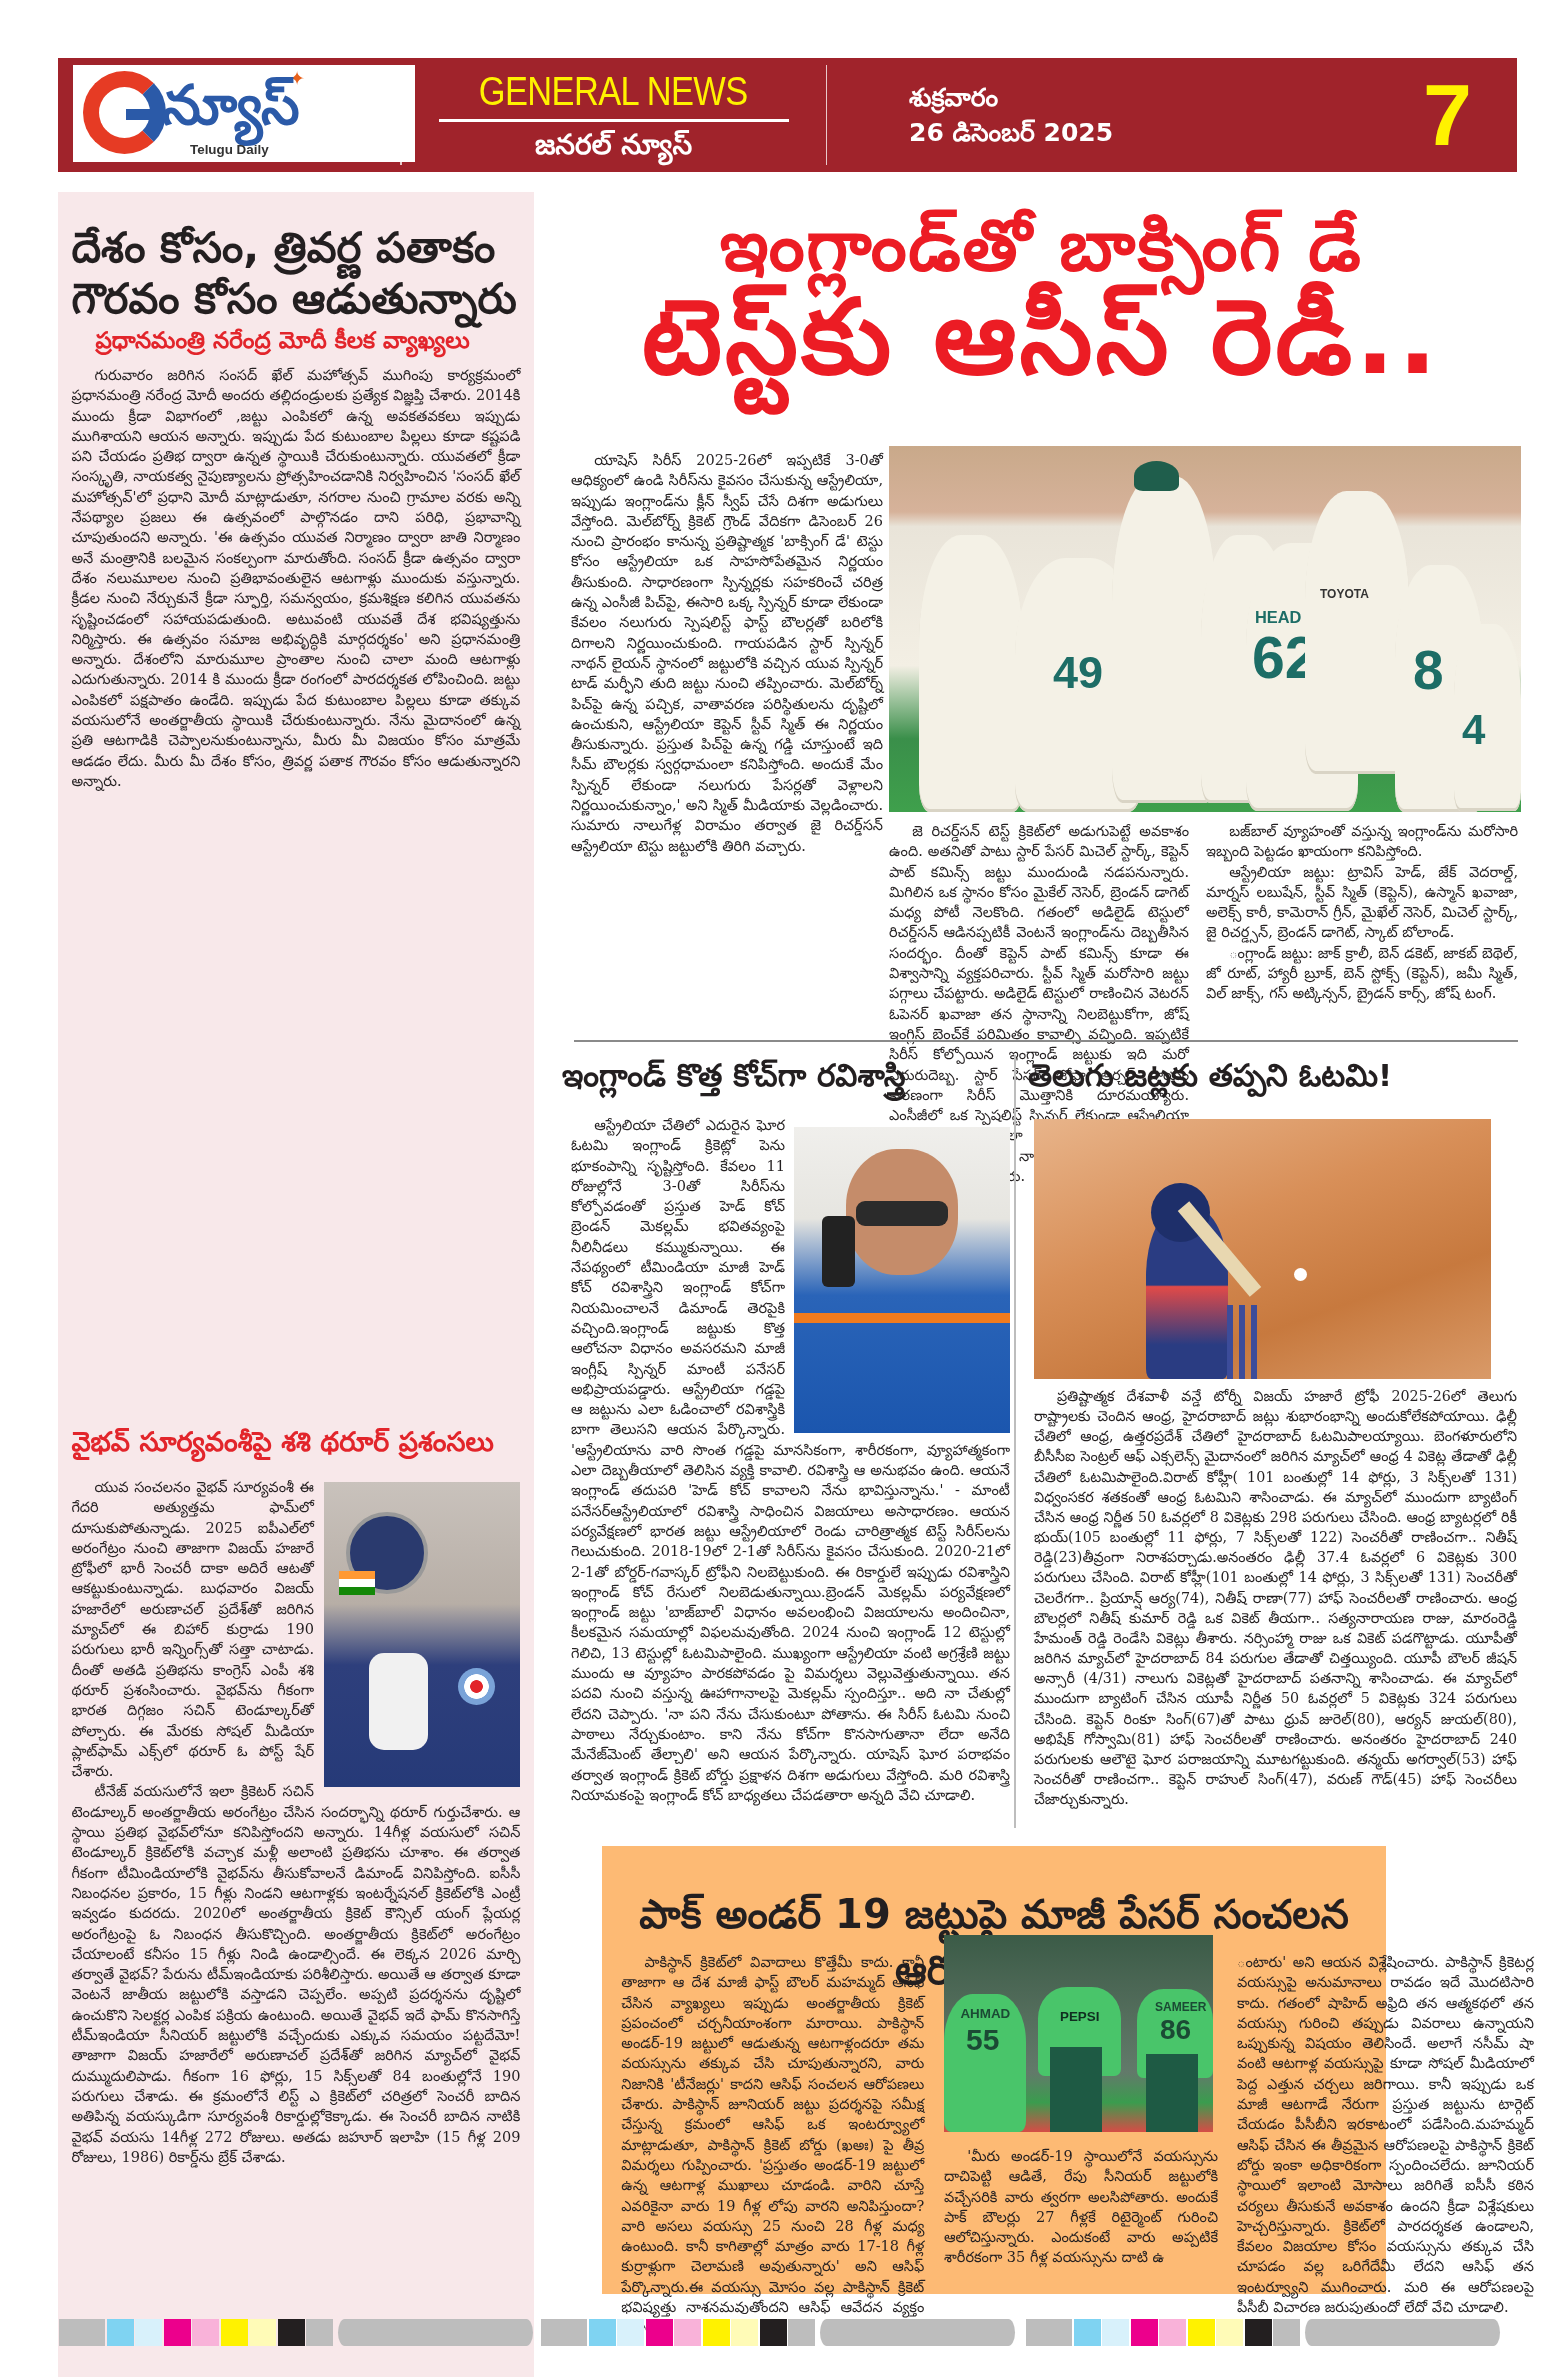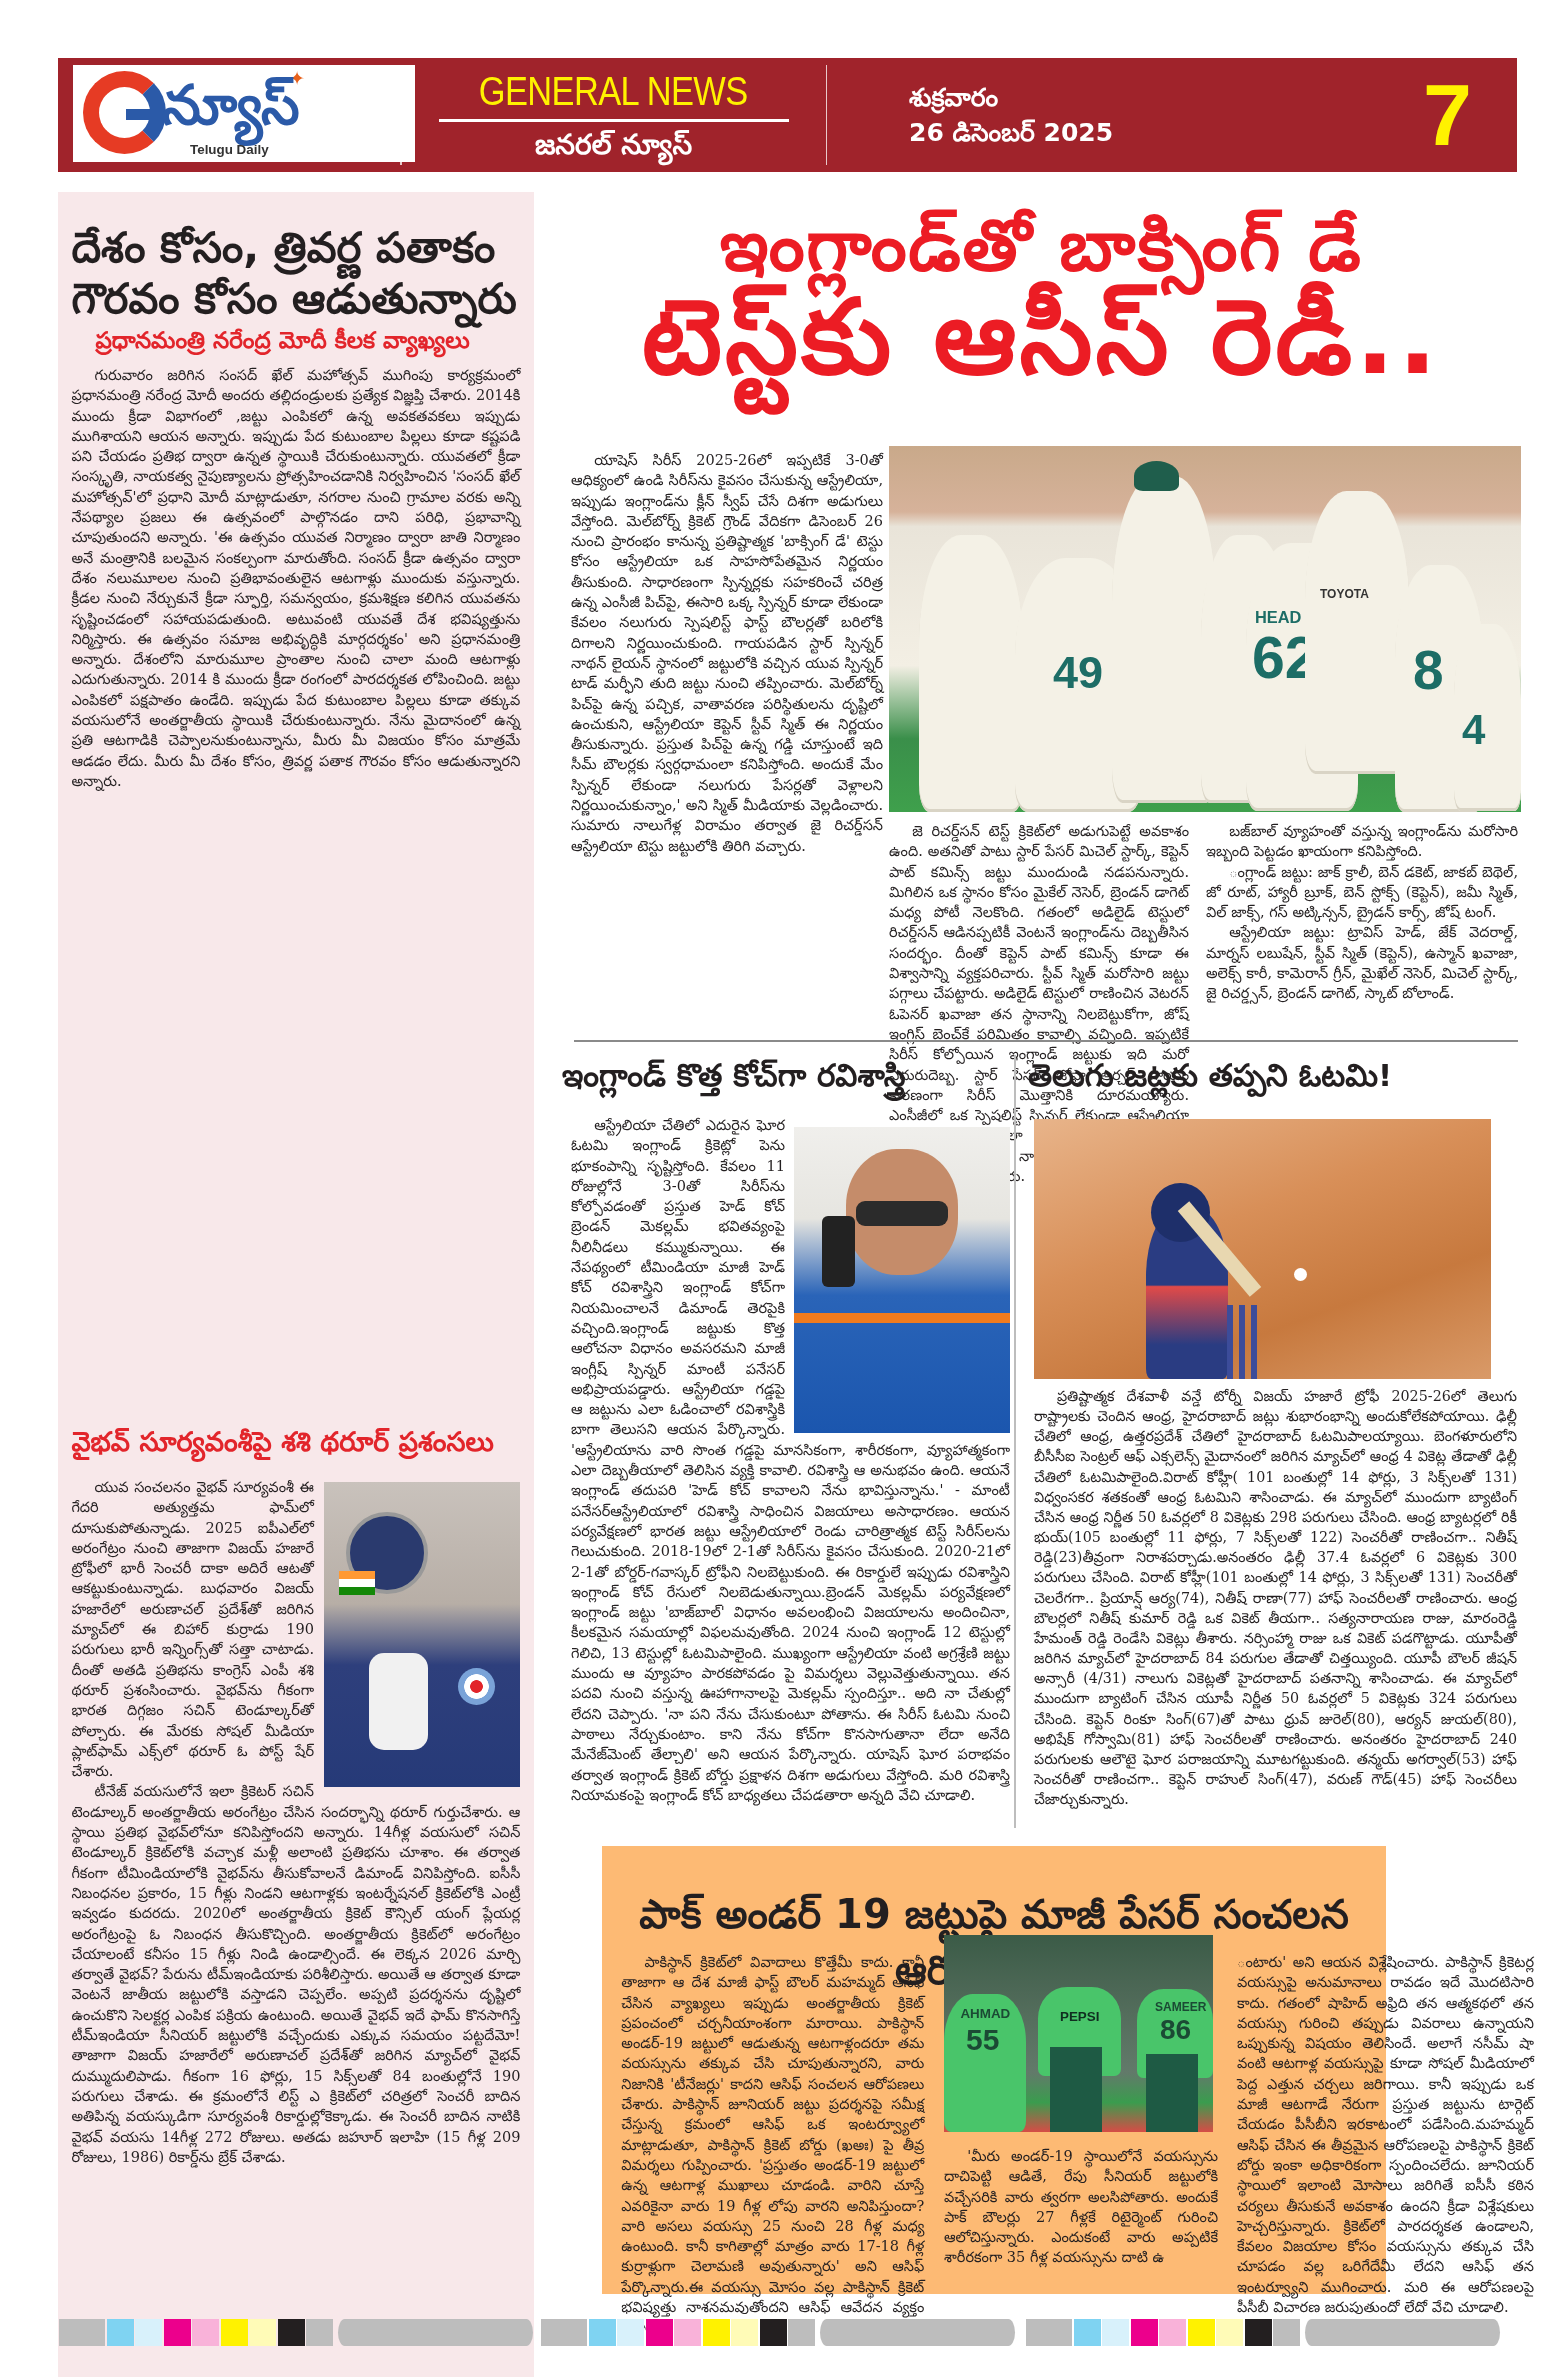--- a/index.html
+++ b/index.html
@@ -172,22 +172,22 @@
   <div class="num" style="left:524px;top:192px;font-size:55px;">8</div>
   <div class="player" style="left:565px;top:178px;width:67px;height:187px;"></div>
   <div class="num" style="left:573px;top:260px;font-size:42px;">4</div>
 </div>
 
 <div class="ashes-body2 body-text">
   <p>జె రిచర్డ్‌సన్ టెస్ట్ క్రికెట్‌లో అడుగుపెట్టే అవకాశం ఉంది. అతనితో పాటు స్టార్ పేసర్ మిచెల్ స్టార్క్, కెప్టెన్ పాట్ కమిన్స్ జట్టు ముందుండి నడపనున్నారు. మిగిలిన ఒక స్థానం కోసం మైకేల్ నెసెర్, బ్రెండన్ డాగెట్ మధ్య పోటీ నెలకొంది. గతంలో అడిలైడ్ టెస్టులో రిచర్డ్‌సన్ ఆడినప్పటికీ వెంటనే ఇంగ్లాండ్‌ను దెబ్బతీసిన సందర్భం. దీంతో కెప్టెన్ పాట్ కమిన్స్ కూడా ఈ విశ్వాసాన్ని వ్యక్తపరిచారు. స్టీవ్ స్మిత్ మరోసారి జట్టు పగ్గాలు చేపట్టారు. అడిలైడ్ టెస్టులో రాణించిన వెటరన్ ఓపెనర్ ఖవాజా తన స్థానాన్ని నిలబెట్టుకోగా, జోష్ ఇంగ్లిస్ బెంచ్‌కే పరిమితం కావాల్సి వచ్చింది. ఇప్పటికే సిరీస్ కోల్పోయిన ఇంగ్లాండ్ జట్టుకు ఇది మరో ఎదురుదెబ్బ. స్టార్ పేసర్ జోఫ్రా ఆర్చర్ గాయం కారణంగా సిరీస్ మొత్తానికి దూరమయ్యారు. ఎంసీజీలో ఒక స్పెషలిస్ట్ స్పిన్నర్ లేకుండా ఆస్ట్రేలియా బరిలోకి దిగడం చాలా అరుదు. గతంలో ఇలాంటి వ్యూహంతో వార్నర్, నాథన్ లైయన్ జట్టు ఎన్నో విజయాలు సాధించారు. ప్రస్తుత ఆసీస్ పేస్ అటాక్ ఫామ్ చూస్తుంటే,</p>
 </div>
 <div class="ashes-body3 body-text">
   <p>బజ్‌బాల్ వ్యూహంతో వస్తున్న ఇంగ్లాండ్‌ను మరోసారి ఇబ్బంది పెట్టడం ఖాయంగా కనిపిస్తోంది.</p>
+  <p>ఆస్ట్రేలియా జట్టు: ట్రావిస్ హెడ్, జేక్ వెదరాల్డ్, మార్నస్ లబుషేన్, స్టీవ్ స్మిత్ (కెప్టెన్), ఉస్మాన్ ఖవాజా, అలెక్స్ కారీ, కామెరాన్ గ్రీన్, మైఖేల్ నెసెర్, మిచెల్ స్టార్క్, జై రిచర్డ్సన్, బ్రెండన్ డాగెట్, స్కాట్ బోలాండ్.</p>
   <p>ంగ్లాండ్ జట్టు: జాక్ క్రాలీ, బెన్ డకెట్, జాకబ్ బెథెల్, జో రూట్, హ్యారీ బ్రూక్, బెన్ స్టోక్స్ (కెప్టెన్), జమీ స్మిత్, విల్ జాక్స్, గస్ అట్కిన్సన్, బ్రైడన్ కార్స్, జోష్ టంగ్.</p>
-  <p>ఆస్ట్రేలియా జట్టు: ట్రావిస్ హెడ్, జేక్ వెదరాల్డ్, మార్నస్ లబుషేన్, స్టీవ్ స్మిత్ (కెప్టెన్), ఉస్మాన్ ఖవాజా, అలెక్స్ కారీ, కామెరాన్ గ్రీన్, మైఖేల్ నెసెర్, మిచెల్ స్టార్క్, జై రిచర్డ్సన్, బ్రెండన్ డాగెట్, స్కాట్ బోలాండ్.</p>
 </div>
 
 <div class="hr"></div>
 
 <h2 class="ravi-head">ఇంగ్లాండ్ కొత్త కోచ్‌గా రవిశాస్త్రి</h2>
 <div class="ravi-body body-text">
   <div class="ravi-photo">
     <div class="head"></div>
     <div class="shades"></div>
     <div class="phone"></div>

